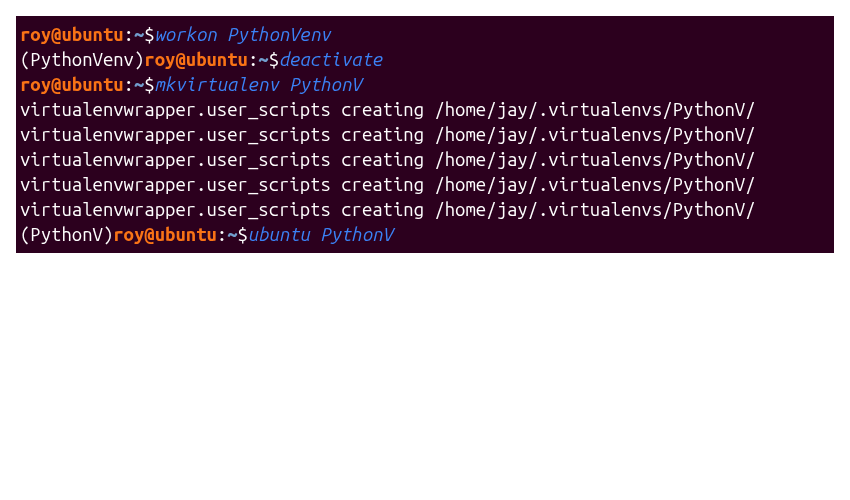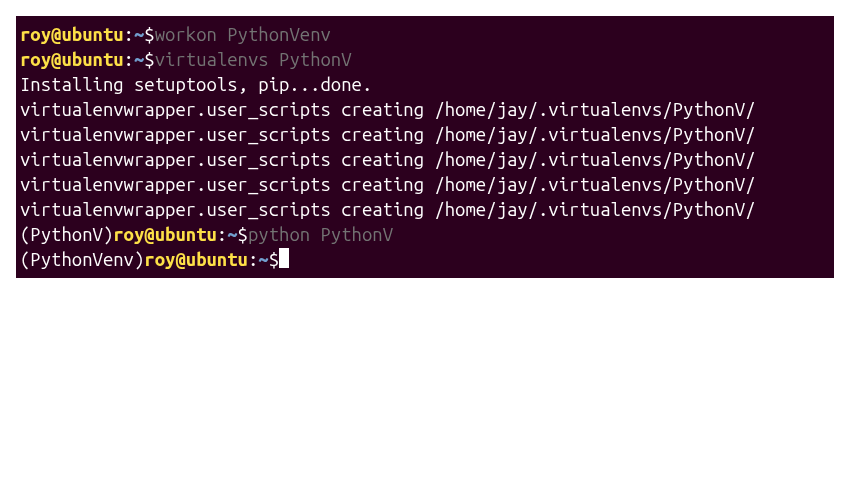--- a/index.html
+++ b/index.html
@@ -21,32 +21,33 @@
       padding: 6px 4px;
       font-size: 18.5px;
       line-height: 1.35;
       overflow: hidden;
       white-space: nowrap;
     }
     .line {
       display: block;
     }
     .user-host {
-      color: #fde047;
+      color: #f97316;
       font-weight: bold;
     }
     .path {
       color: #729fcf;
       font-weight: bold;
     }
     .dollar {
       color: #ffffff;
     }
     .cmd {
-      color: #737373;
+      color: #3b82f6;
+      font-style: italic;
     }
     .output {
       color: #ffffff;
     }
     .venv-prefix {
       color: #ffffff;
     }
     .cursor {
       display: inline-block;
       width: 10px;
@@ -54,22 +55,21 @@
       background: #ffffff;
       vertical-align: text-bottom;
       margin-bottom: 1px;
     }
   </style>
 </head>
 <body>
 
 <div class="terminal" id="terminal-root">
     <div class="line"><span class="user-host">roy@ubuntu</span><span class="output">:</span><span class="path">~</span><span class="dollar">$</span><span class="cmd">workon PythonVenv</span></div>
-    <div class="line"><span class="user-host">roy@ubuntu</span><span class="output">:</span><span class="path">~</span><span class="dollar">$</span><span class="cmd">virtualenvs PythonV</span></div>
-    <div class="line"><span class="output">Installing setuptools, pip...done.</span></div>
+    <div class="line"><span class="venv-prefix">(PythonVenv)</span><span class="user-host">roy@ubuntu</span><span class="output">:</span><span class="path">~</span><span class="dollar">$</span><span class="cmd">deactivate</span></div>
+    <div class="line"><span class="user-host">roy@ubuntu</span><span class="output">:</span><span class="path">~</span><span class="dollar">$</span><span class="cmd">mkvirtualenv PythonV</span></div>
     <div class="line"><span class="output">virtualenvwrapper.user_scripts creating /home/jay/.virtualenvs/PythonV/</span></div>
     <div class="line"><span class="output">virtualenvwrapper.user_scripts creating /home/jay/.virtualenvs/PythonV/</span></div>
     <div class="line"><span class="output">virtualenvwrapper.user_scripts creating /home/jay/.virtualenvs/PythonV/</span></div>
     <div class="line"><span class="output">virtualenvwrapper.user_scripts creating /home/jay/.virtualenvs/PythonV/</span></div>
     <div class="line"><span class="output">virtualenvwrapper.user_scripts creating /home/jay/.virtualenvs/PythonV/</span></div>
-    <div class="line"><span class="venv-prefix">(PythonV)</span><span class="user-host">roy@ubuntu</span><span class="output">:</span><span class="path">~</span><span class="dollar">$</span><span class="cmd">python PythonV</span></div>
-    <div class="line"><span class="venv-prefix">(PythonVenv)</span><span class="user-host">roy@ubuntu</span><span class="output">:</span><span class="path">~</span><span class="dollar">$</span><span class="cmd"></span><span class="cursor"></span></div>
+    <div class="line"><span class="venv-prefix">(PythonV)</span><span class="user-host">roy@ubuntu</span><span class="output">:</span><span class="path">~</span><span class="dollar">$</span><span class="cmd">ubuntu PythonV</span></div>
   </div>
 
 </body></html>

